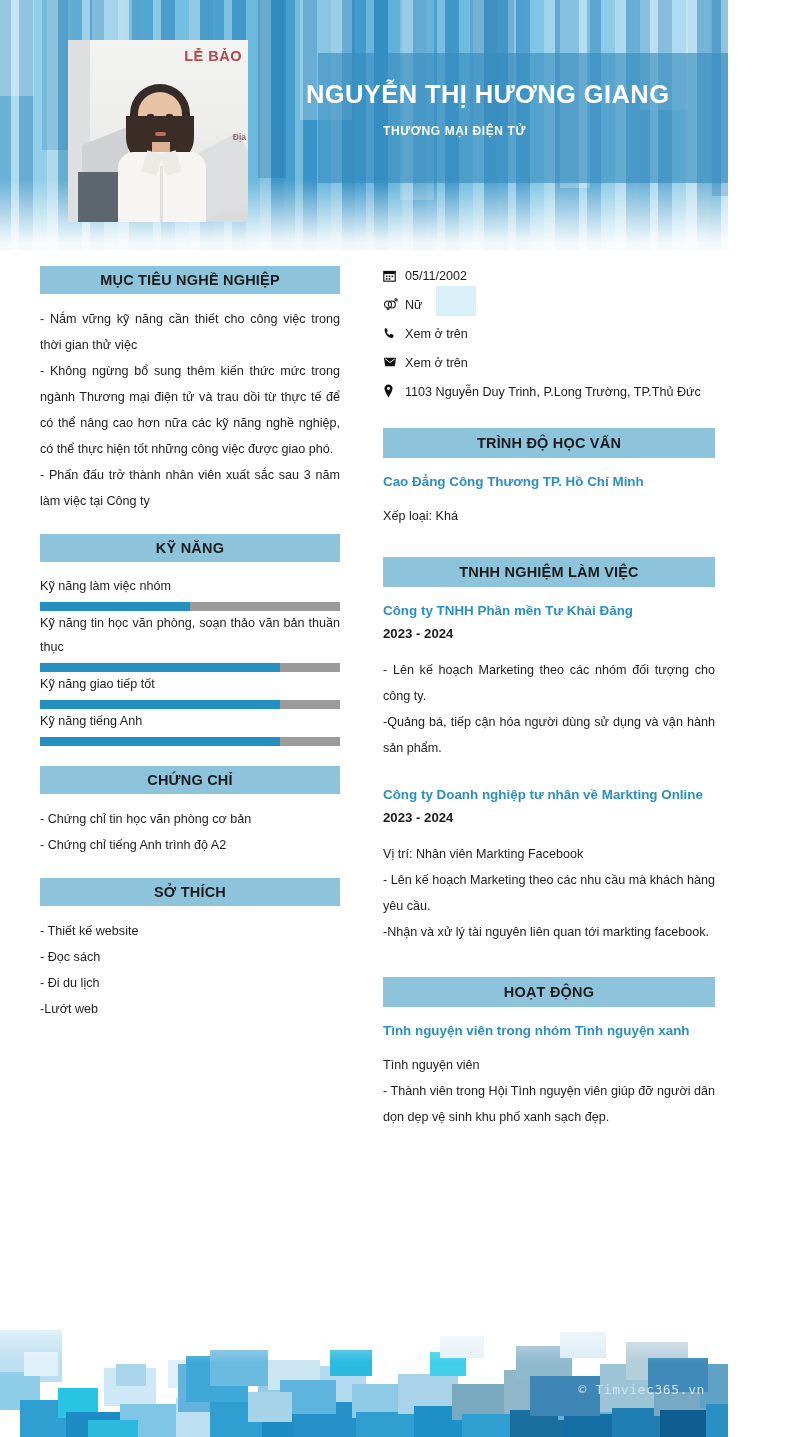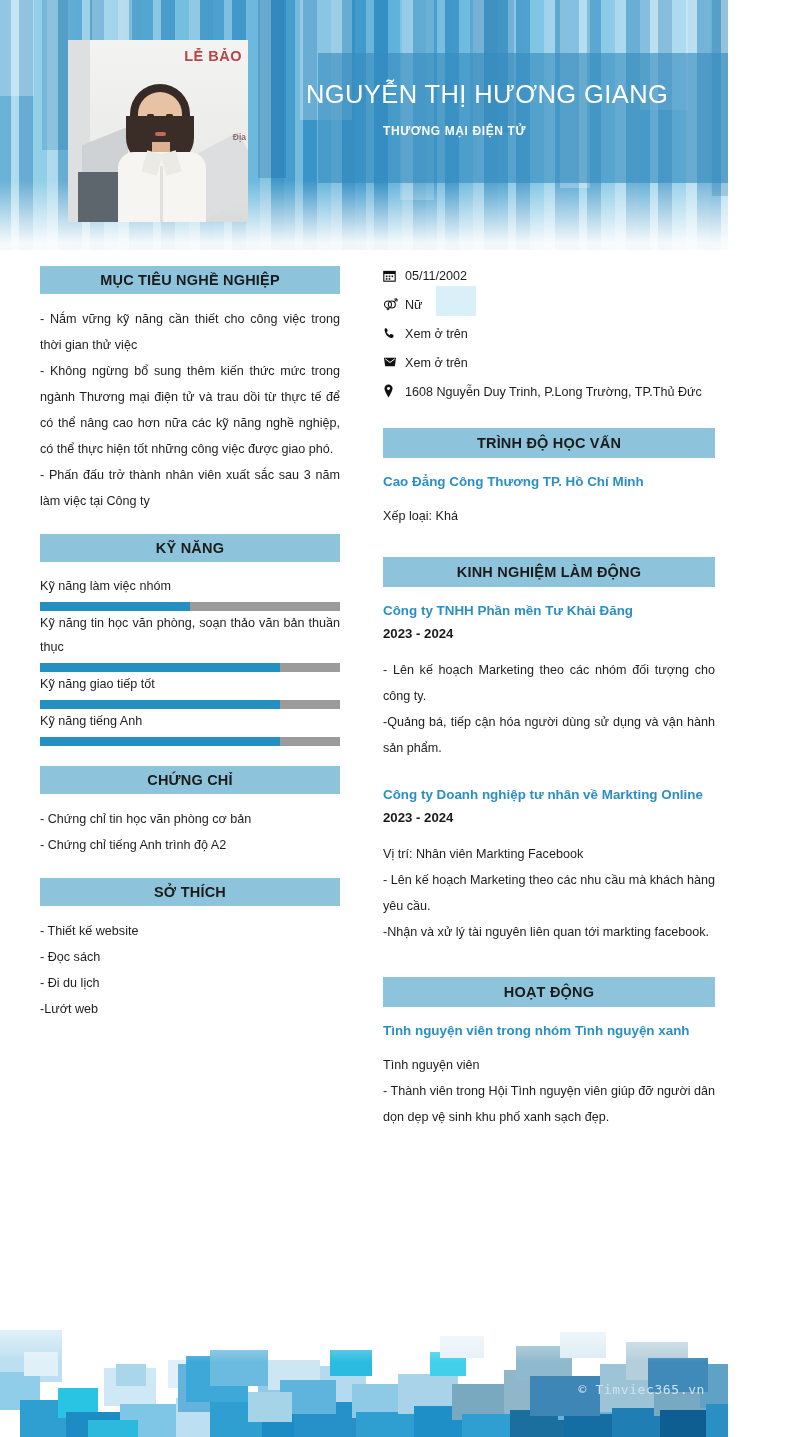--- a/index.html
+++ b/index.html
@@ -40,21 +40,21 @@
     background:linear-gradient(to bottom, #ffffff 0%, rgba(255,255,255,0.85) 45%, rgba(255,255,255,0) 100%);
   }
 
   
   .header-band {
     position:absolute; left:318px; top:53px; width:452px; height:130px;
     background: rgba(55,140,190,0.62);
   }
   .name {
     position:absolute; left:306px; top:80px; width:480px;
-    color:#ffffff; font-size:25.5px; font-weight:normal; letter-spacing:0.4px;
+    color:#ffffff; font-size:25.5px; font-weight:bold; letter-spacing:0.4px;
     text-align:left; white-space:nowrap;
   }
   .job-title {
     position:absolute; left:383px; top:124px; width:420px;
     color:#ffffff; font-size:12px; font-weight:bold; letter-spacing:0.6px;
   }
 
   
   .photo {
     position:absolute; left:68px; top:40px; width:180px; height:182px;
@@ -278,32 +278,32 @@
         </span>
         <span class="tx">Xem ở trên</span>
       </li>
       <li>
         <span class="ic">
           <svg width="11" height="14" viewBox="0 0 12 16">
               <path d="M6 0.6c-2.7 0-4.6 2-4.6 4.6 0 3.3 4.6 10.2 4.6 10.2s4.6-6.9 4.6-10.2C10.6 2.6 8.7.6 6 .6z" fill="#111"></path>
               <circle cx="6" cy="5.1" r="1.7" fill="#fff"></circle>
             </svg>
         </span>
-        <span class="tx just">1608 Nguyễn Duy Trinh, P.Long Trường, TP.Thủ Đức</span>
+        <span class="tx just">1103 Nguyễn Duy Trinh, P.Long Trường, TP.Thủ Đức</span>
       </li>
     </ul>
 
     <div class="sec-bar">TRÌNH ĐỘ HỌC VẤN</div>
     <div class="blue-head">Cao Đẳng Công Thương TP. Hồ Chí Minh</div>
     <div class="gap-sm"></div>
     <div class="para lj">Xếp loại: Khá</div>
 
     <div class="gap-lg"></div>
 
-    <div class="sec-bar">KINH NGHIỆM LÀM ĐỘNG</div>
+    <div class="sec-bar">TNHH NGHIỆM LÀM VIỆC</div>
 
     <div class="block">
       <div class="blue-head">Công ty TNHH Phần mền Tư Khải Đăng</div>
       <div class="years">2023 - 2024</div>
       <div class="para">- Lên kế hoạch Marketing theo các nhóm đối tượng cho công ty.</div>
       <div class="para">-Quảng bá, tiếp cận hóa người dùng sử dụng và vận hành sản phẩm.</div>
     </div>
 
     <div class="block">
       <div class="blue-head just">Công ty Doanh nghiệp tư nhân về Markting Online</div>

